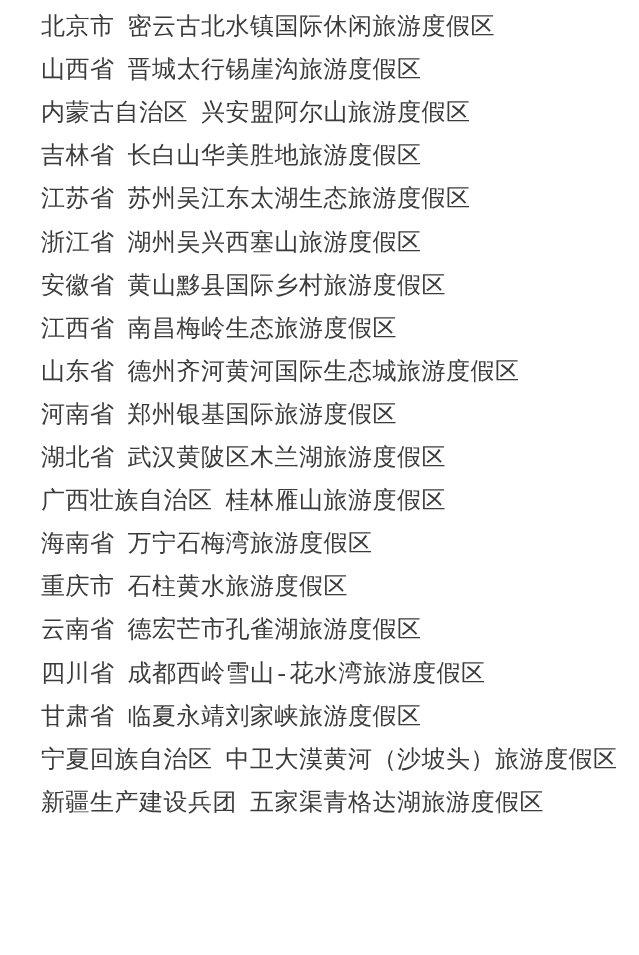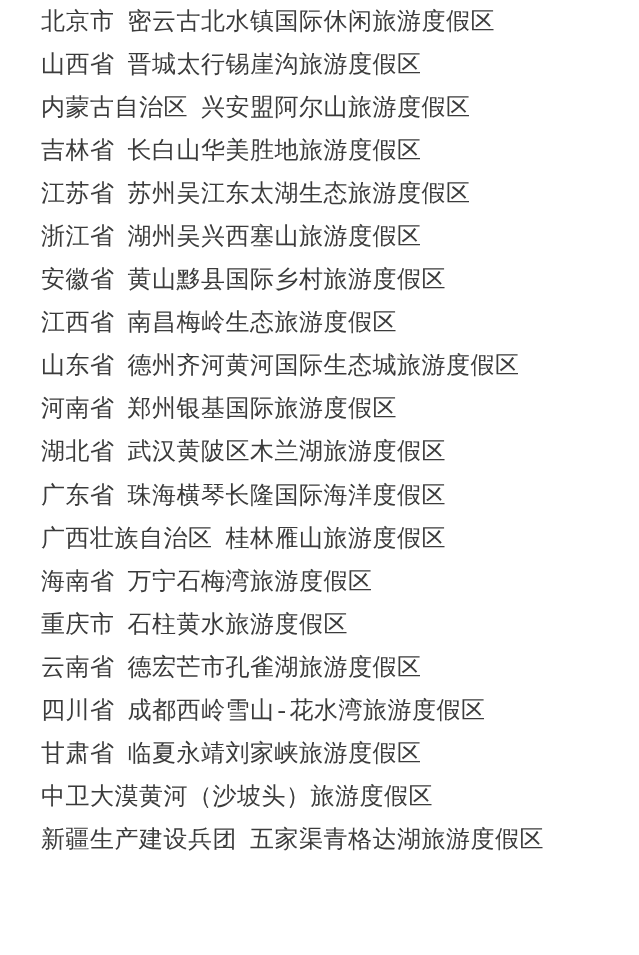--- a/index.html
+++ b/index.html
@@ -19,21 +19,21 @@
     height: 955px;
     padding-left: 41px;
     padding-top: 0;
   }
   .resort-list {
     margin-top: -1px;
   }
   .row {
     height: 43.1px;
     display: flex;
-    align-items: center;
+    align-items: flex-end;
     white-space: nowrap;
     font-size: 24px;
     letter-spacing: 0.5px;
     color: #3b3b3b;
   }
   .region {
     margin-right: 13px;
   }
   .resort {
     margin: 0;
@@ -84,24 +84,20 @@
     </div>
     <div class="row">
       <span class="region">河南省</span>
       <span class="resort">郑州银基国际旅游度假区</span>
     </div>
     <div class="row">
       <span class="region">湖北省</span>
       <span class="resort">武汉黄陂区木兰湖旅游度假区</span>
     </div>
     <div class="row">
-      <span class="region">广东省</span>
-      <span class="resort">珠海横琴长隆国际海洋度假区</span>
-    </div>
-    <div class="row">
       <span class="region">广西壮族自治区</span>
       <span class="resort">桂林雁山旅游度假区</span>
     </div>
     <div class="row">
       <span class="region">海南省</span>
       <span class="resort">万宁石梅湾旅游度假区</span>
     </div>
     <div class="row">
       <span class="region">重庆市</span>
       <span class="resort">石柱黄水旅游度假区</span>
@@ -112,20 +108,21 @@
     </div>
     <div class="row">
       <span class="region">四川省</span>
       <span class="resort">成都西岭雪山-花水湾旅游度假区</span>
     </div>
     <div class="row">
       <span class="region">甘肃省</span>
       <span class="resort">临夏永靖刘家峡旅游度假区</span>
     </div>
     <div class="row">
+      <span class="region">宁夏回族自治区</span>
       <span class="resort">中卫大漠黄河（沙坡头）旅游度假区</span>
     </div>
     <div class="row">
       <span class="region">新疆生产建设兵团</span>
       <span class="resort">五家渠青格达湖旅游度假区</span>
     </div>
 
   </div>
 </div>
 

